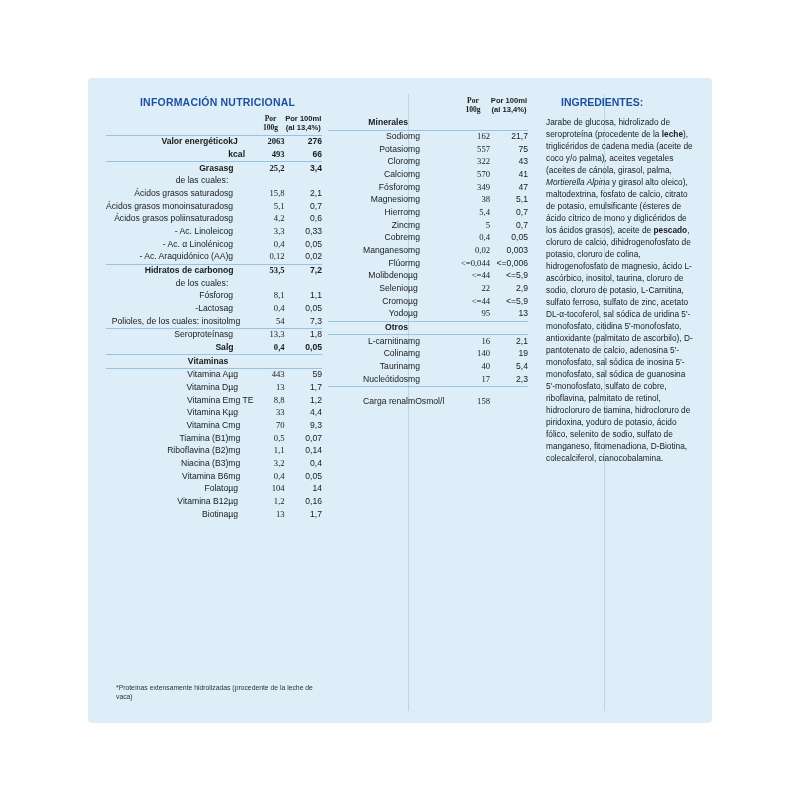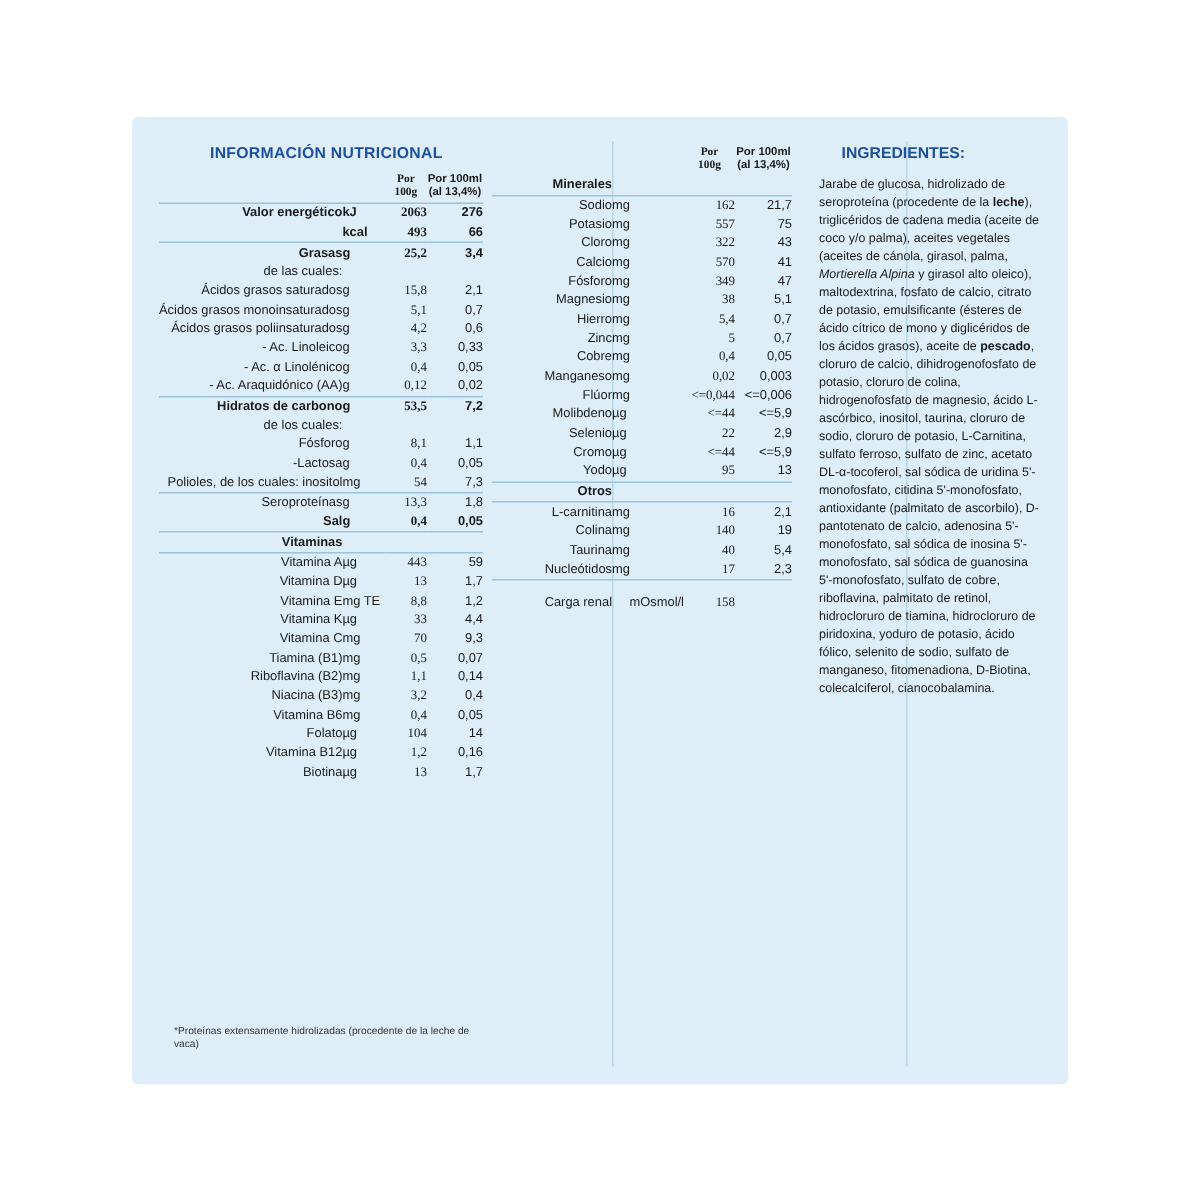--- a/index.html
+++ b/index.html
@@ -506,21 +506,21 @@
             <tr class="rule">
               <td colspan="4"></td>
             </tr>
           </tbody>
         <tbody id="renal-body">
             <tr class="spacer">
               <td colspan="4"></td>
             </tr>
             <tr>
               <td class="name">Carga renal</td>
-              <td class="unit" style="width: 48px; text-align: right;">mOsmol/l</td>
+              <td class="unit" style="width: 48px;">mOsmol/l</td>
               <td class="v1">158</td>
               <td class="v2"></td>
             </tr>
           </tbody>
       </table>
     </div>
 
     <div class="col-right">
       <h2 class="ing-title">INGREDIENTES:</h2>
       <div class="ing-body" id="ing-body">Jarabe de glucosa, hidrolizado de seroproteína (procedente de la <b>leche</b>), triglicéridos de cadena media (aceite de coco y/o palma), aceites vegetales (aceites de cánola, girasol, palma, <i>Mortierella Alpina</i> y girasol alto oleico), maltodextrina, fosfato de calcio, citrato de potasio, emulsificante (ésteres de ácido cítrico de mono y diglicéridos de los ácidos grasos), aceite de <b>pescado</b>, cloruro de calcio, dihidrogenofosfato de potasio, cloruro de colina, hidrogenofosfato de magnesio, ácido L-ascórbico, inositol, taurina, cloruro de sodio, cloruro de potasio, L-Carnitina, sulfato ferroso, sulfato de zinc, acetato DL-α-tocoferol, sal sódica de uridina 5'-monofosfato, citidina 5'-monofosfato, antioxidante (palmitato de ascorbilo), D-pantotenato de calcio, adenosina 5'-monofosfato, sal sódica de inosina 5'-monofosfato, sal sódica de guanosina 5'-monofosfato, sulfato de cobre, riboflavina, palmitato de retinol, hidrocloruro de tiamina, hidrocloruro de piridoxina, yoduro de potasio, ácido fólico, selenito de sodio, sulfato de manganeso, fitomenadiona, D-Biotina, colecalciferol, cianocobalamina.</div>

